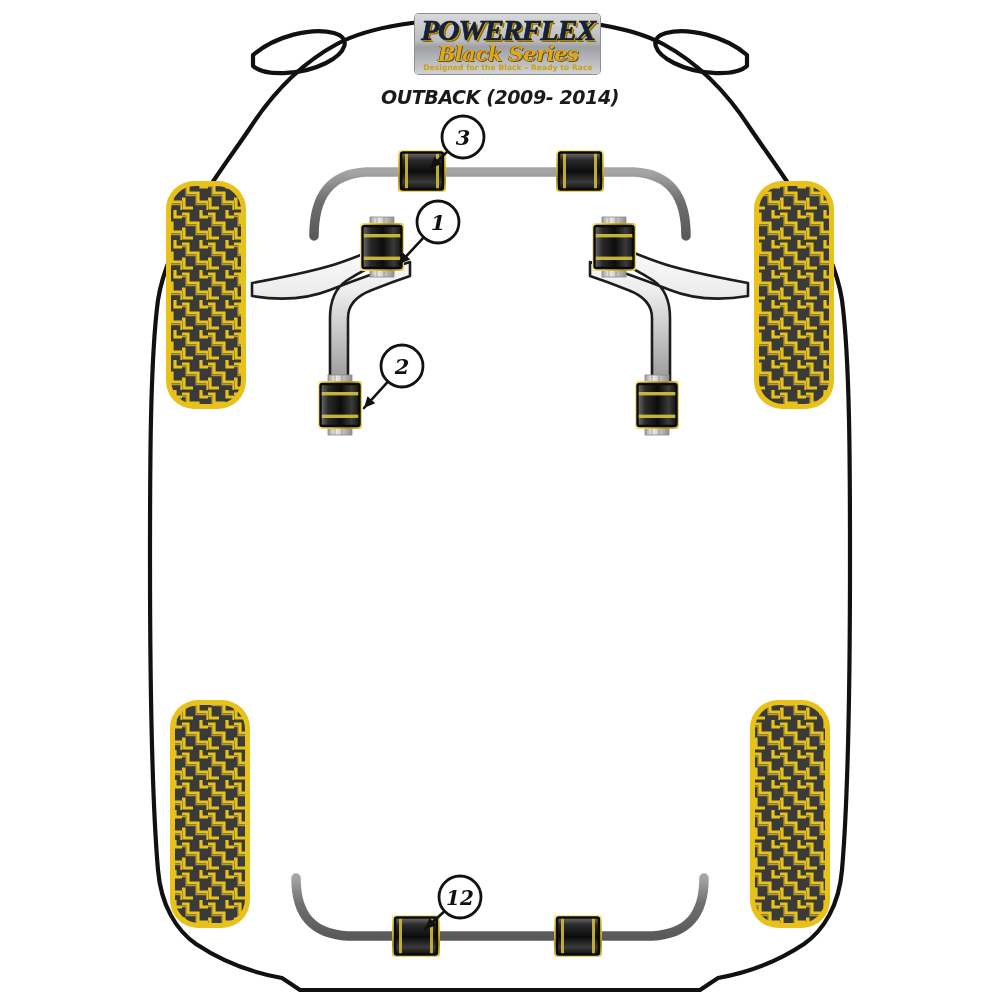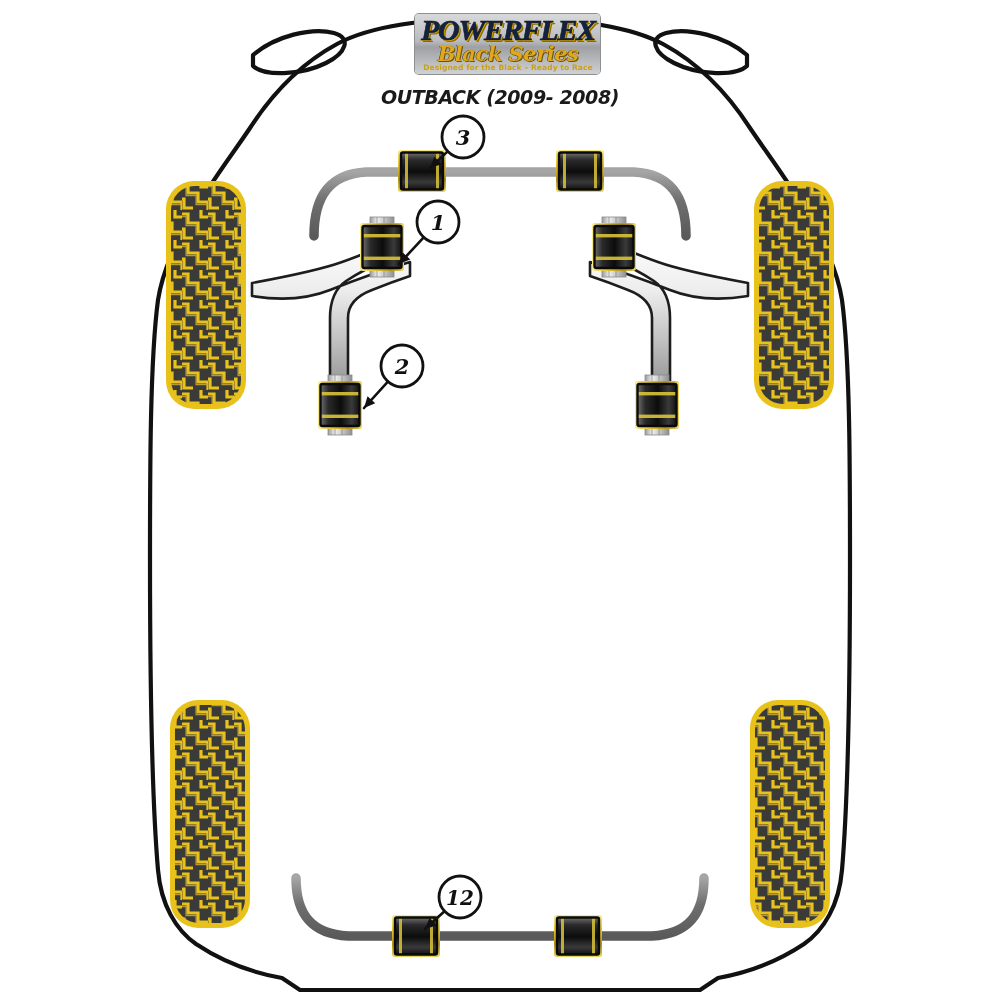--- a/index.html
+++ b/index.html
@@ -272,16 +272,16 @@
         </g>
       </g>
 
 </svg>
 
 <div class="brandwrap">
   <div class="brand"></div>
   <div class="pf-text">POWERFLEX</div>
   <div class="bs-text">Black Series</div>
   <div class="tag-text">Designed for the Black – Ready to Race</div>
-  <div class="title-text">OUTBACK (2009- 2008)</div>
+  <div class="title-text">OUTBACK (2009- 2014)</div>
 </div>
 
 </div>
 
 </body></html>

